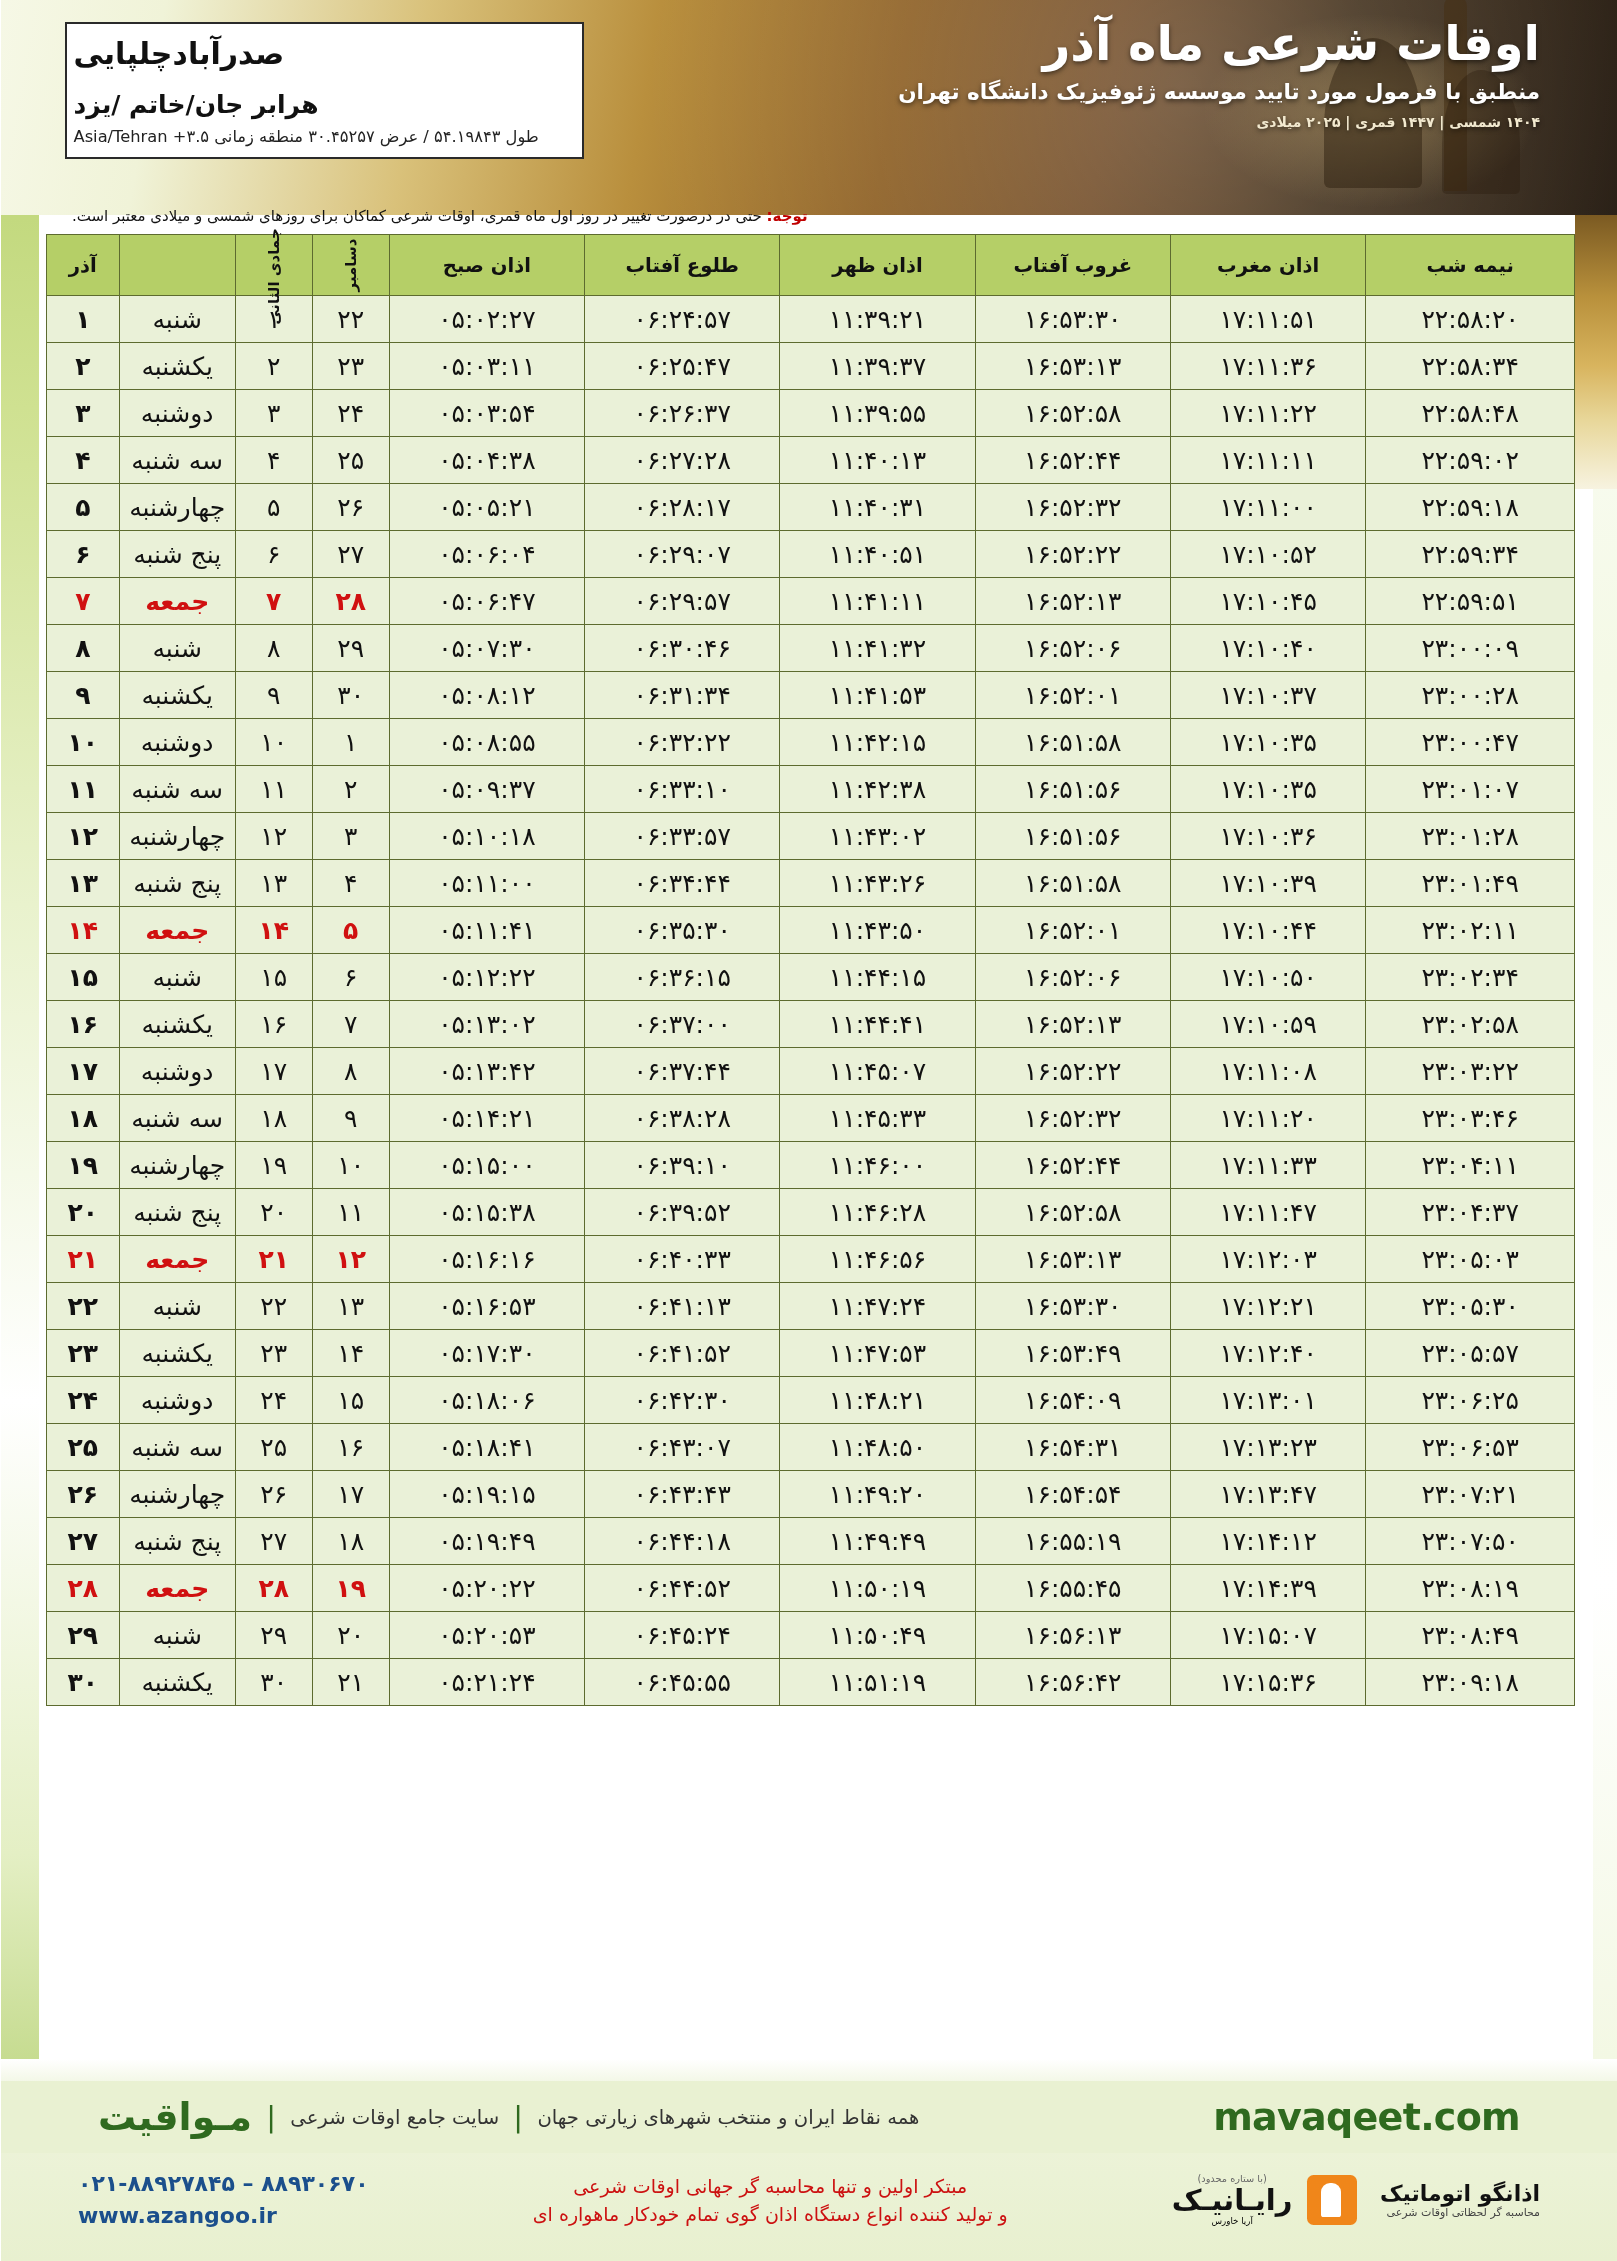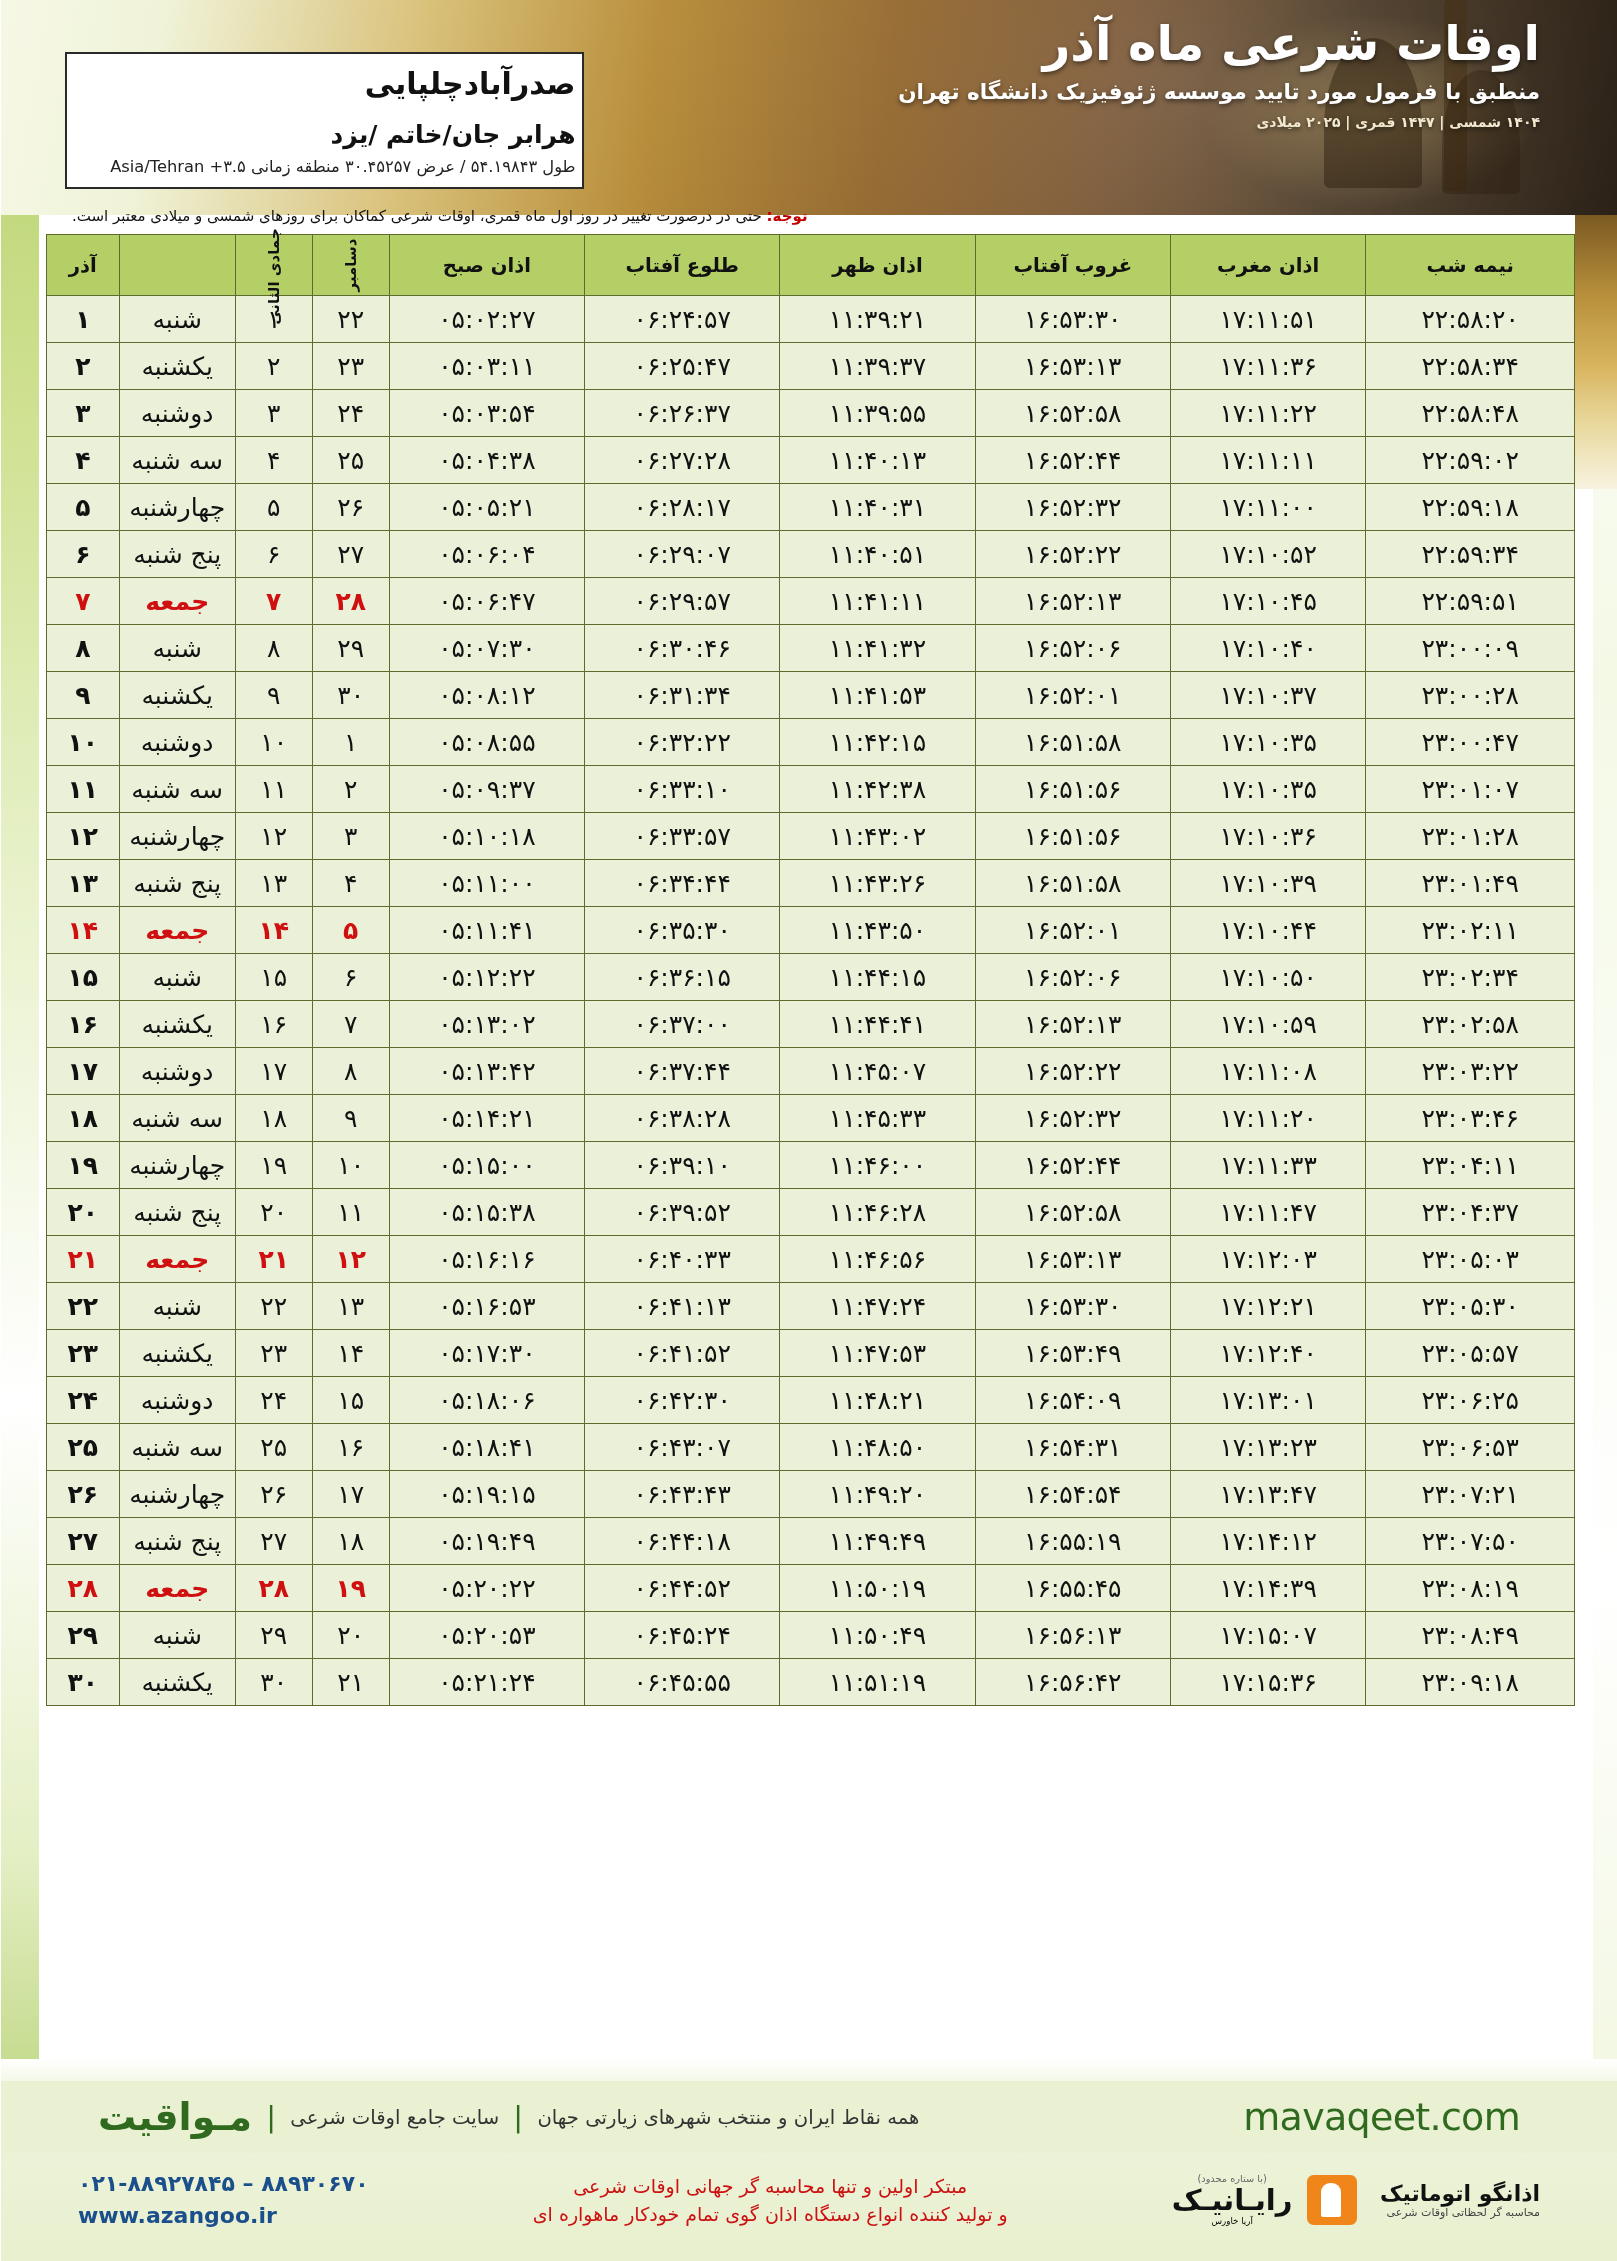--- a/index.html
+++ b/index.html
@@ -109,26 +109,26 @@
     margin-top: 9px;
     color: #f2e9cf;
     font-weight: bold;
     letter-spacing: 0.7px;
   }
 
   
   .city-box {
     position: absolute;
     left: 65px;
-    top: 52px;
+    top: 22px;
     width: 502px;
     background: #ffffff;
     border: 2px solid #2a2a2a;
     padding: 11.7px 6.5px 10.4px;
-    text-align: right;
+    text-align: left;
     z-index: 5;
   }
   .city-name {
     font-size: 30px;
     font-weight: bold;
     color: #111;
     line-height: 1.2;
   }
   .city-sub {
     font-size: 25px;
@@ -289,21 +289,21 @@
     font-size: 19.6px;
     color: #333;
   }
   .brand-sep {
     color: #2f6a1f;
     font-size: 29px;
     padding: 0 2.6px;
   }
   .site-url {
     font-size: 38px;
-    font-weight: normal;
+    font-weight: bold;
     color: #2f6a1f;
     direction: ltr;
     letter-spacing: -0.7px;
   }
   .footer-bottom {
     position: absolute;
     left: 0; right: 0;
     bottom: 11.7px;
     height: 98px;
     display: flex;

